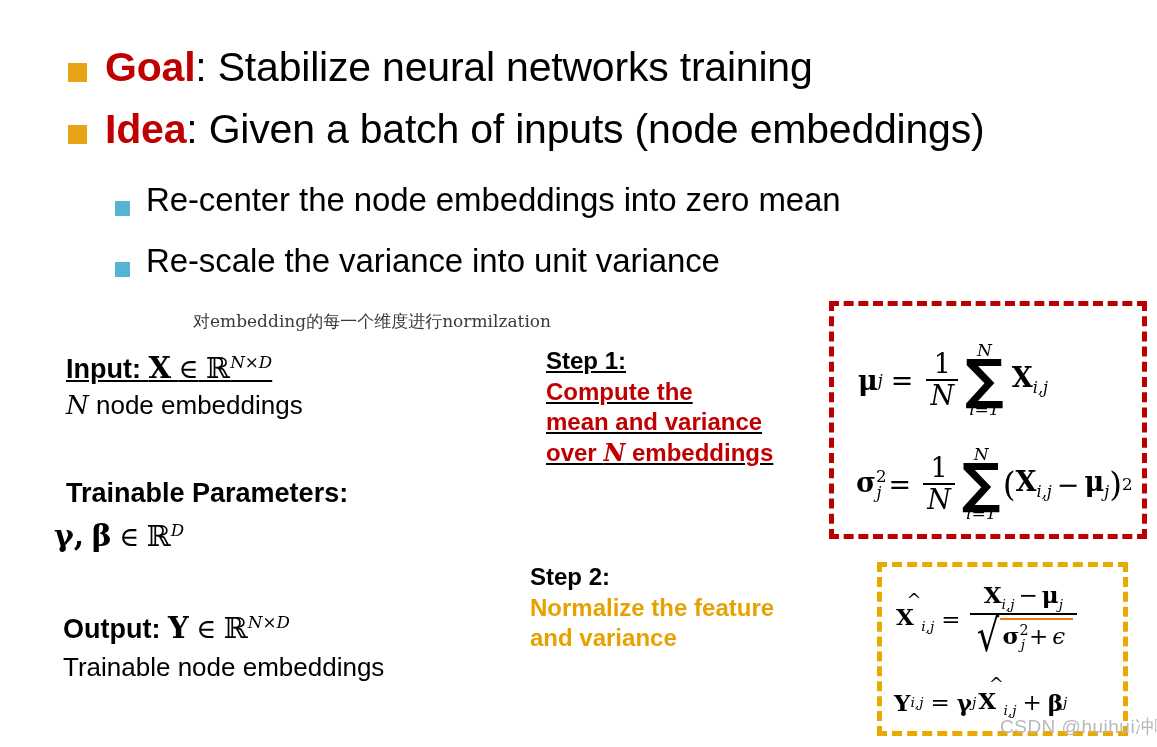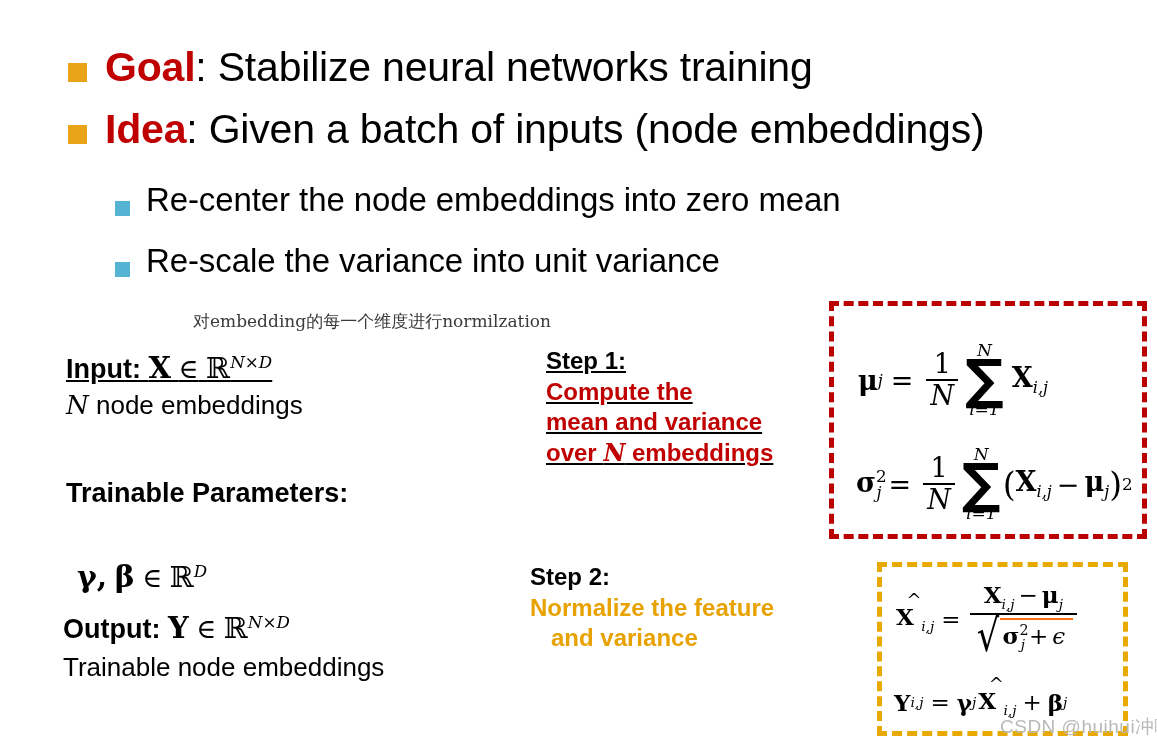--- a/index.html
+++ b/index.html
@@ -249,21 +249,21 @@
   <span>Input:</span>
   <span class="mbf" style="font-size:29px;">X</span>
   <span class="mathser" style="font-weight:400;font-size:27px;">∈</span>
   <span class="mathser" style="font-weight:400;font-size:29px;">ℝ</span><span class="sup">N×D</span>
 </div>
 <div class="lcol-sub" style="left:66px; top:390px;">
   <span class="mi">N</span><span> node embeddings</span>
 </div>
 
 <div class="lcol-head" style="left:66px; top:478px;">Trainable Parameters:</div>
-<div class="lcol-head" style="left:77px; top:518px; font-weight:400;margin-top:41px;">
+<div class="lcol-head" style="left:54px; top:518px; font-weight:400;">
   <span class="greek-bf" style="font-size:30px;">γ</span><span class="greek-bf" style="font-size:30px;">,</span>
   <span class="greek-bf" style="font-size:30px;">β</span>
   <span class="mathser" style="font-size:27px;">∈</span>
   <span class="mathser" style="font-size:29px;">ℝ</span><span class="sup">D</span>
 </div>
 
 <div class="lcol-head" style="left:63px; top:611px;">
   <span>Output:</span>
   <span class="mbf" style="font-size:29px;">Y</span>
   <span class="mathser" style="font-weight:400;font-size:27px;">∈</span>
@@ -313,21 +313,21 @@
     <span style="margin:0 5px;">−</span>
     <span><span class="greek-bf">μ</span><span class="sub">j</span></span>
     <span style="font-size:33px;">)</span>
       <span class="sup" style="font-style:normal;">2</span>
   </div>
 </div>
 
 <div class="step-block" style="left:530px; top:562px;">
   <div class="step-title">Step 2:</div>
   <div class="step-body orange-txt" style="color: rgb(232, 162, 0);">Normalize the feature</div>
-  <div class="step-body orange-txt" style="color: rgb(232, 162, 0); margin-left: 21px;">and variance</div>
+  <div class="step-body orange-txt" style="color: rgb(232, 162, 0);">and variance</div>
 </div>
 
 <div class="fbox fbox-orange" style="left: 877px; top: 562px; width: 251px; height: 174px; border-color: rgb(232, 169, 0);">
 
   <div class="formula" style="left:14px; top:16px; font-size:23px;">
     <span style="position:relative; display:inline-block;">
       <span class="mbf">X</span>
       <span style="position:absolute; left:0; right:2px; top:-13px; text-align:center; font-size:18px;">^</span><span class="sub">i,j</span>
     </span>
     <span style="margin:0 7px;">=</span>

